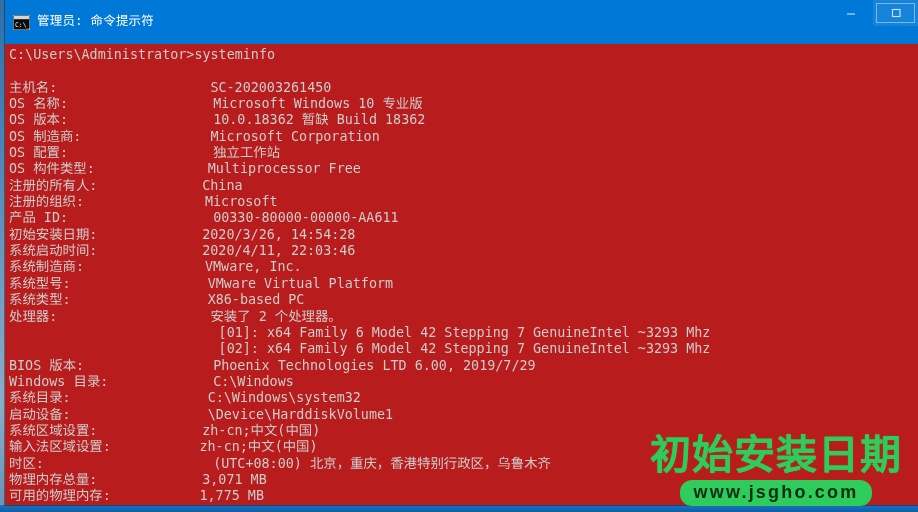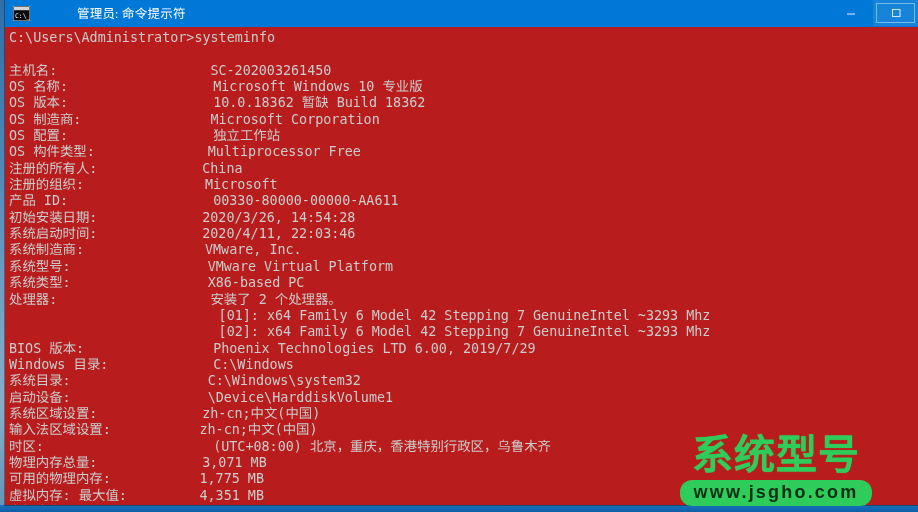--- a/index.html
+++ b/index.html
@@ -43,44 +43,43 @@
     width: 913px;
     height: 505px;
     z-index: 5;
     display: flex;
     flex-direction: column;
     box-shadow: 0 0 0 1px rgba(0,0,0,0.35);
   }
 
   
   #title-bar {
-    height: 27px;
+    height: 44px;
     min-height: 26px;
     background: #0078d7;
     display: flex;
     align-items: center;
     position: relative;
     user-select: none;
   }
   #title-icon {
     width: 17px;
     height: 15px;
     margin-left: 8px;
     margin-right: 7px;
     flex: 0 0 auto;
     display: block;
   }
   #title-text {
     color: #ffffff;
-    font-family: Liberation Serif, serif;
+    font-family: Liberation Mono, monospace;
     font-size: 12.5px;
     letter-spacing: 0.2px;
     white-space: nowrap;
     line-height: 26px;
-    margin-left: 40px;
   }
   #window-controls {
     position: absolute;
     right: 0;
     top: 0;
     height: 26px;
     display: flex;
     align-items: stretch;
   }
   .win-btn {
@@ -220,15 +219,15 @@
 输入法区域设置:           zh-cn;中文(中国)
 时区:                     (UTC+08:00) 北京，重庆，香港特别行政区，乌鲁木齐
 物理内存总量:             3,071 MB
 可用的物理内存:           1,775 MB
 虚拟内存: 最大值:         4,351 MB
 虚拟内存: 可用:           2,960 MB</pre>
   </div>
 </div>
 
 <div id="watermark">
-  <div id="watermark-brand">系统型号</div>
+  <div id="watermark-brand">初始安装日期</div>
   <div id="watermark-url">www.jsgho.com</div>
 </div>
 
 </body></html>

